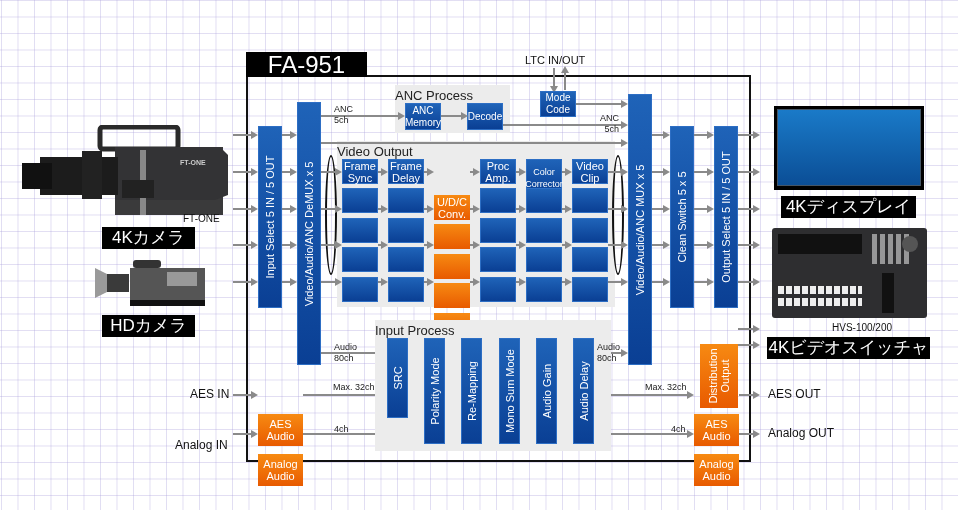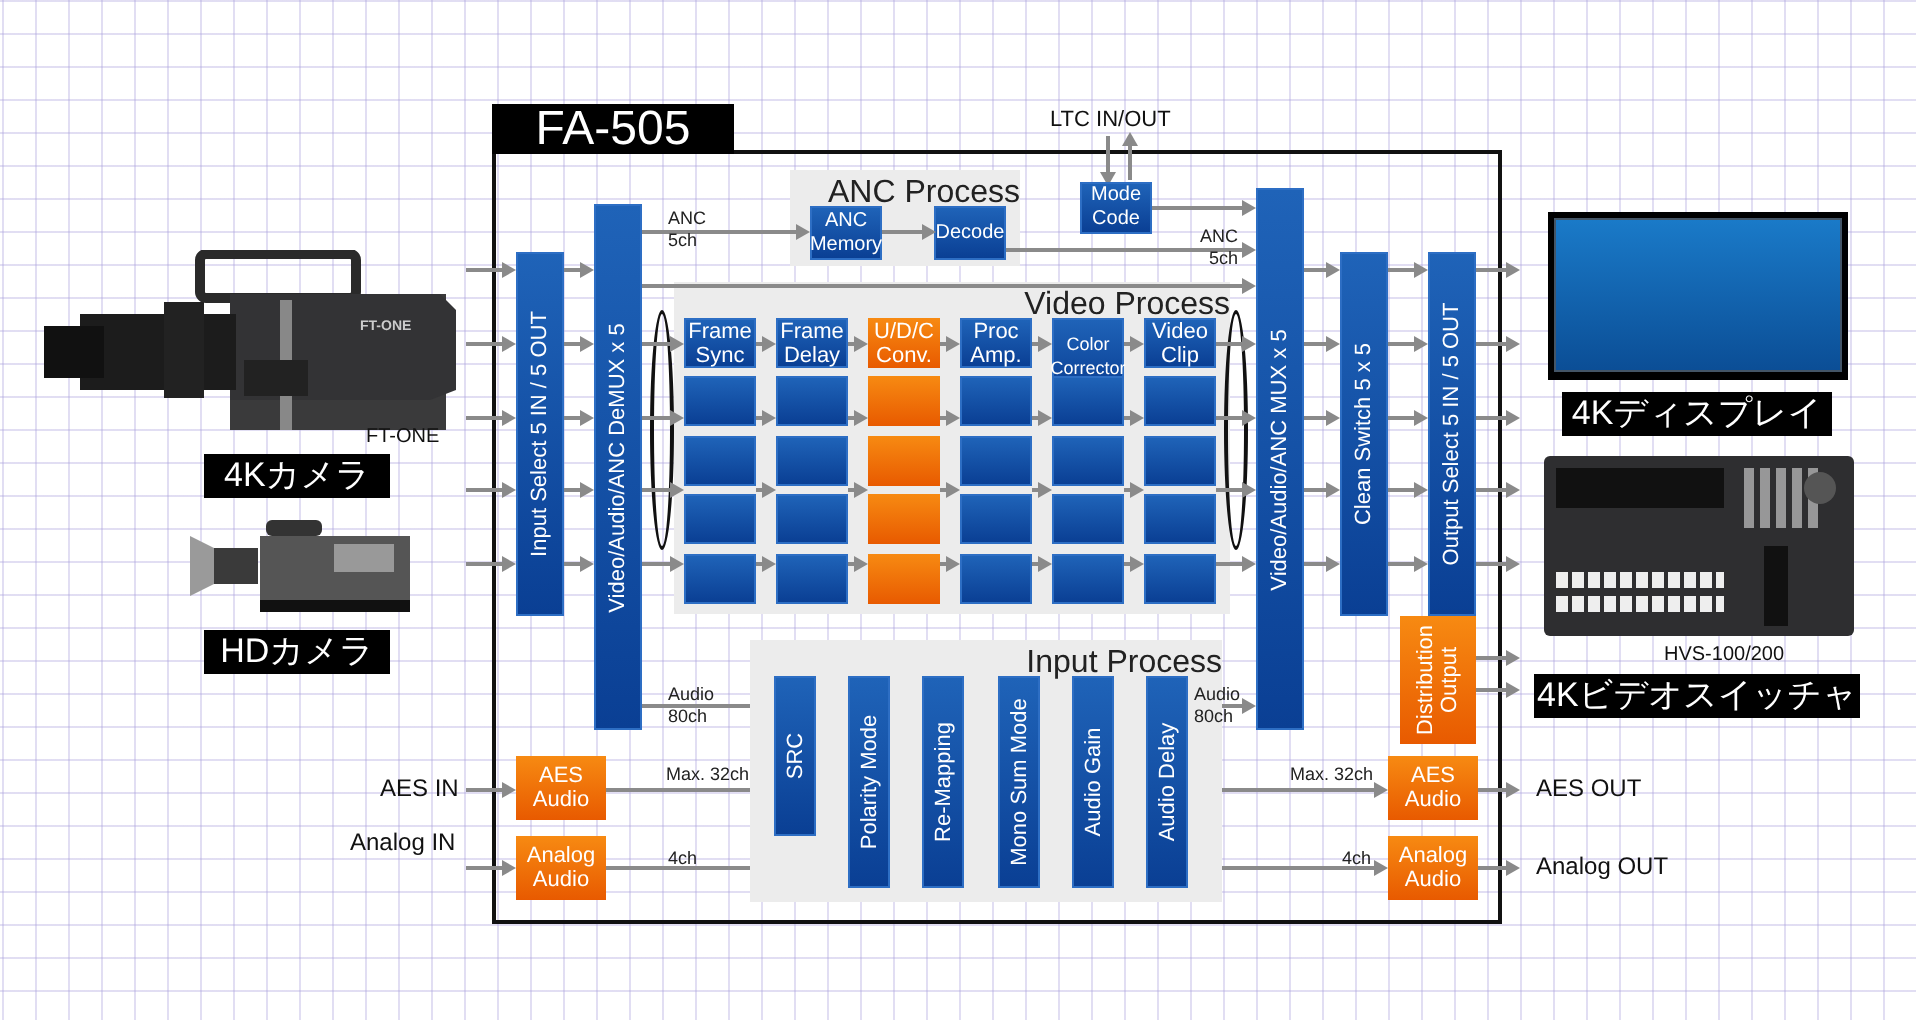--- a/index.html
+++ b/index.html
@@ -10,40 +10,40 @@
     background-image:
       linear-gradient(to right, rgba(170,160,220,0.35) 1px, transparent 1px),
       linear-gradient(to bottom, rgba(170,160,220,0.35) 1px, transparent 1px);
     background-size:16.5px 16.5px;
     background-position:1px 0;
   }
   .abs{position:absolute;}
   .frame{position:absolute;left:246px;top:75px;width:505px;height:387px;border:2px solid #111;box-sizing:border-box;}
   .title{position:absolute;left:246px;top:52px;width:121px;height:25px;background:#000;color:#fff;font-size:24px;line-height:25px;text-align:center;}
   .panel{position:absolute;background:#ececec;}
-  .panel-title{position:absolute;left:0;right:0;top:3px;text-align:right;font-size:16px;color:#222;}
+  .panel-title{position:absolute;left:0;right:0;top:3px;text-align:left;font-size:13px;color:#222;}
   .blue{position:absolute;background:linear-gradient(#1f63b8,#0a3f94);color:#fff;box-sizing:border-box;border:1px solid #2d6ec4;}
-  .orange{position:absolute;background:linear-gradient(#f78a12,#e85a00);color:#fff;box-sizing:border-box;}
+  .orange{position:absolute;background:linear-gradient(#f78a12,#e85a00);color:#fff;box-sizing:border-box;margin-top:36px;}
   .cell{display:flex;align-items:center;justify-content:center;text-align:center;font-size:11px;line-height:12px;}
   .vtext{position:absolute;left:50%;top:50%;transform:translate(-50%,-50%) rotate(-90deg);white-space:nowrap;font-size:11px;}
   .line{position:absolute;background:#8a8a8a;height:2px;}
   .vline{position:absolute;background:#8a8a8a;width:2px;}
   .arrow{position:absolute;width:0;height:0;border-top:4px solid transparent;border-bottom:4px solid transparent;border-left:7px solid #8a8a8a;}
   .arrow-up{position:absolute;width:0;height:0;border-left:4px solid transparent;border-right:4px solid transparent;border-bottom:7px solid #8a8a8a;}
   .arrow-down{position:absolute;width:0;height:0;border-left:4px solid transparent;border-right:4px solid transparent;border-top:7px solid #8a8a8a;}
   .lbl{position:absolute;font-size:9px;color:#222;line-height:11px;}
   .io{position:absolute;font-size:12px;color:#111;white-space:nowrap;}
   .badge{position:absolute;background:#000;color:#fff;font-size:17px;line-height:22px;text-align:center;}
   .ellipse{position:absolute;border:2px solid #111;border-radius:50%;box-sizing:border-box;}
 </style>
 </head>
 <body>
 
 <div class="frame"></div>
-<div class="title">FA-505</div>
+<div class="title">FA-951</div>
 
 <div class="io" style="left:525px;top:54px;font-size:11px;">LTC IN/OUT</div>
 <div class="vline" style="left:553px;top:68px;height:20px;"></div>
 <div class="arrow-down" style="left:550px;top:86px;"></div>
 <div class="vline" style="left:564px;top:72px;height:18px;"></div>
 <div class="arrow-up" style="left:561px;top:66px;"></div>
 <div class="blue cell" style="left:540px;top:91px;width:36px;height:26px;white-space:pre-line;font-size:10px;">Mode
 Code</div>
 <div class="line" style="left:576px;top:103px;width:47px;"></div>
 <div class="arrow" style="left:621px;top:100px;"></div>
@@ -59,21 +59,21 @@
 <div class="line" style="left:441px;top:115px;width:22px;"></div>
 <div class="arrow" style="left:461px;top:112px;"></div>
 <div class="line" style="left:503px;top:124px;width:120px;"></div>
 <div class="arrow" style="left:621px;top:121px;"></div>
 <div class="lbl" style="left:334px;top:104px;white-space:pre-line;">ANC
 5ch</div>
 <div class="lbl" style="left:600px;top:113px;white-space:pre-line;text-align:right;">ANC
 5ch</div>
 
 <div class="panel" style="left:337px;top:141px;width:278px;height:166px;">
-  <div class="panel-title">Video Process</div>
+  <div class="panel-title">Video Output</div>
 </div>
 <div id="video-grid">
     <div class="blue cell" style="left: 342px; top: 159px; width: 36px; height: 25px; white-space: pre-line; font-size: 11px;">Frame
 Sync</div>
     <div class="blue" style="left: 342px; top: 188px; width: 36px; height: 25px;"></div>
     <div class="blue" style="left: 342px; top: 218px; width: 36px; height: 25px;"></div>
     <div class="blue" style="left: 342px; top: 247px; width: 36px; height: 25px;"></div>
     <div class="blue" style="left: 342px; top: 277px; width: 36px; height: 25px;"></div>
     <div class="blue cell" style="left: 388px; top: 159px; width: 36px; height: 25px; white-space: pre-line; font-size: 11px;">Frame
 Delay</div>
@@ -328,21 +328,21 @@
 <div class="orange cell" style="left:258px;top:378px;width:45px;height:32px;white-space:pre-line;">AES
 Audio</div>
 <div class="orange cell" style="left:258px;top:418px;width:45px;height:32px;white-space:pre-line;">Analog
 Audio</div>
 <div class="orange cell" style="left:694px;top:378px;width:45px;height:32px;white-space:pre-line;">AES
 Audio</div>
 <div class="orange cell" style="left:694px;top:418px;width:45px;height:32px;white-space:pre-line;">Analog
 Audio</div>
 
 <div class="io" style="left:190px;top:387px;">AES IN</div>
-<div class="io" style="left:175px;top:414px;">Analog IN</div>
+<div class="io" style="left:175px;top:438px;">Analog IN</div>
 <div class="io" style="left:768px;top:387px;">AES OUT</div>
 <div class="io" style="left:768px;top:426px;">Analog OUT</div>
 
 <div class="abs" style="left:20px;top:125px;width:210px;height:90px;">
   <svg width="210" height="90" viewBox="0 0 210 90">
     <rect x="80" y="2" width="78" height="22" rx="3" fill="none" stroke="#2a2a2a" stroke-width="5"></rect>
     <rect x="95" y="22" width="108" height="78" fill="#3a3a3b"></rect>
     <rect x="75" y="10" width="130" height="0" fill="none"></rect>
     <path d="M95 22 L200 22 L208 30 L208 70 L195 75 L95 75 Z" fill="#333335"></path>
     <rect x="120" y="25" width="6" height="66" fill="#888"></rect>

